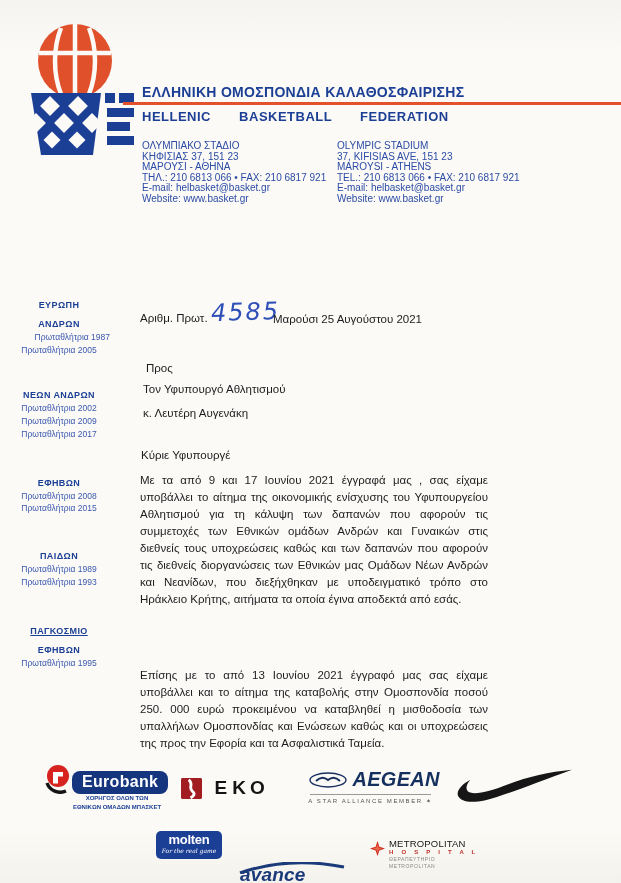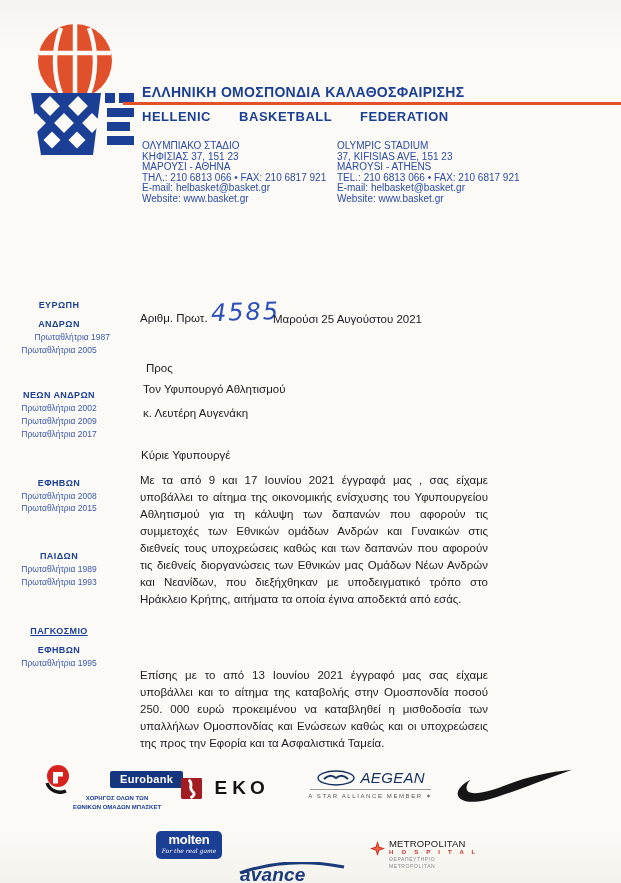--- a/index.html
+++ b/index.html
@@ -34,29 +34,29 @@
   .recip2{left:143px;top:407px;}
   .salut{left:141px;top:449px;}
   .para{left:140px;width:348px;line-height:17px;text-align:justify;}
   .p1{top:472px;}
   .p2{top:626px;}
   .p3{top:667px;}
 
   
   .eurobank{left:44px;top:764px;width:140px;}
   .eb-icon{position:absolute;left:0;top:0;width:30px;height:30px;}
-  .eb-pill{position:absolute;left:28px;top:7px;background:#16357f;color:#fff;font-weight:bold;font-size:11px;padding:2px 10px 3px 10px;border-radius:2px;letter-spacing:.3px;margin-left:38px;}
+  .eb-pill{position:absolute;left:28px;top:7px;background:#16357f;color:#fff;font-weight:bold;font-size:16px;padding:2px 10px 3px 10px;border-radius:8px;letter-spacing:.3px;}
   .eb-tag{position:absolute;left:8px;top:28px;width:130px;text-align:center;font-size:6px;font-weight:bold;color:#1c3f96;line-height:8px;}
   .eko{left:181px;top:777px;}
   .eko-icon{width:21px;height:21px;vertical-align:middle;}
   .eko-text{font-size:19px;font-weight:800;color:#141414;letter-spacing:5px;margin-left:8px;vertical-align:middle;}
   .aegean{left:308px;top:768px;width:125px;text-align:center;}
   .aeg-top{white-space:nowrap;}
   .aeg-bird{width:40px;height:16px;vertical-align:middle;}
-  .aeg-name{font-size:15px;font-weight:400;font-style:italic;color:#15305e;letter-spacing:.3px;vertical-align:middle;}
+  .aeg-name{font-size:20px;font-weight:700;font-style:italic;color:#15305e;letter-spacing:.3px;vertical-align:middle;}
   .aeg-line{border-top:1px solid #999;margin:3px 2px 2px 2px;}
   .aeg-tag{font-size:6px;color:#555;letter-spacing:1.6px;}
   .nike{left:452px;top:766px;width:122px;height:46px;}
   .molten{left:156px;top:831px;width:66px;height:28px;background:#1c3f96;border-radius:5px;color:#fff;text-align:center;}
   .molten-name{font-size:13px;font-weight:800;letter-spacing:-.3px;line-height:14px;margin-top:2px;}
   .molten-tag{font-size:6px;font-style:italic;font-family:"DejaVu Serif",serif;line-height:7px;}
   .avance{left:240px;top:864px;width:108px;}
   .avance-swoosh{position:absolute;left:-2px;top:-2px;width:108px;height:12px;}
   .avance-text{font-size:19px;font-weight:800;font-style:italic;color:#1b3a7a;letter-spacing:.2px;}
   .metro{left:370px;top:839px;width:110px;}

